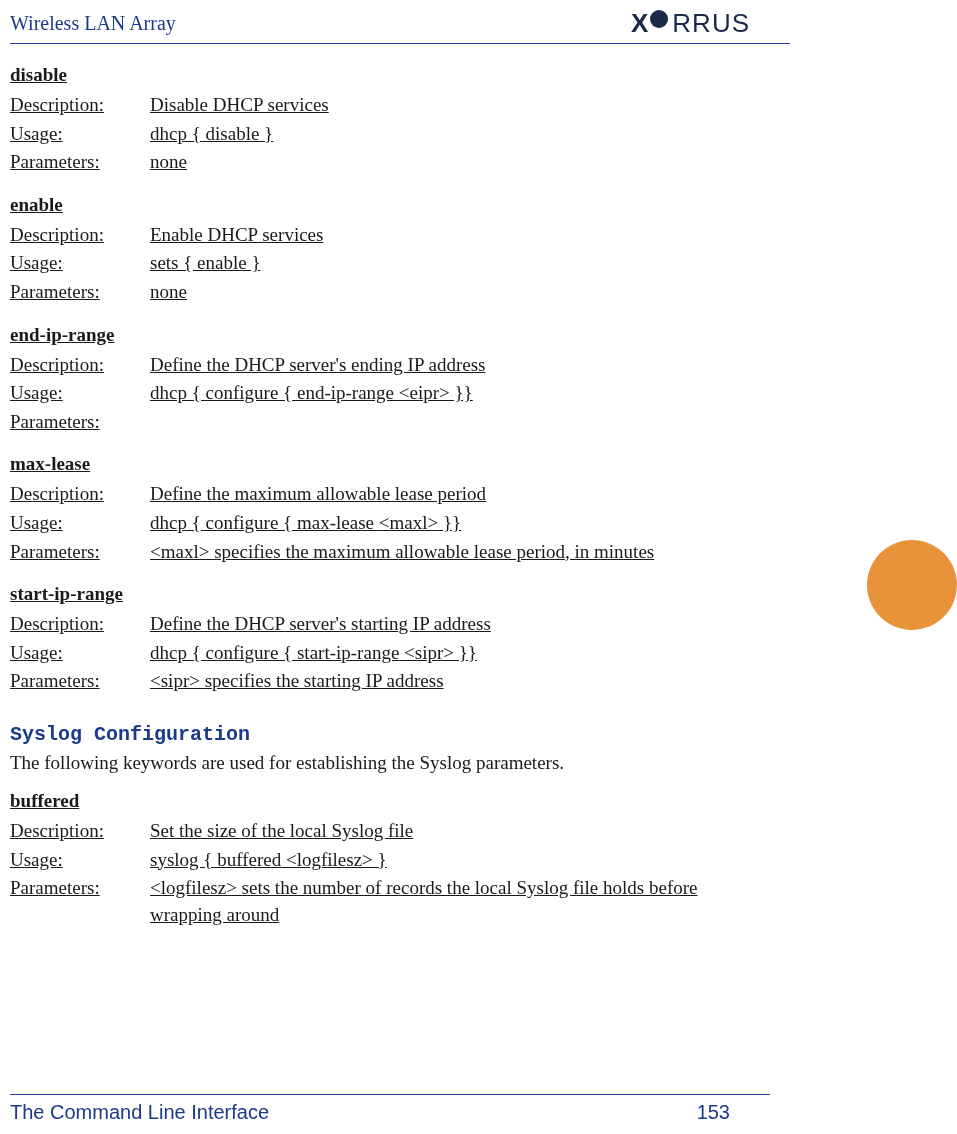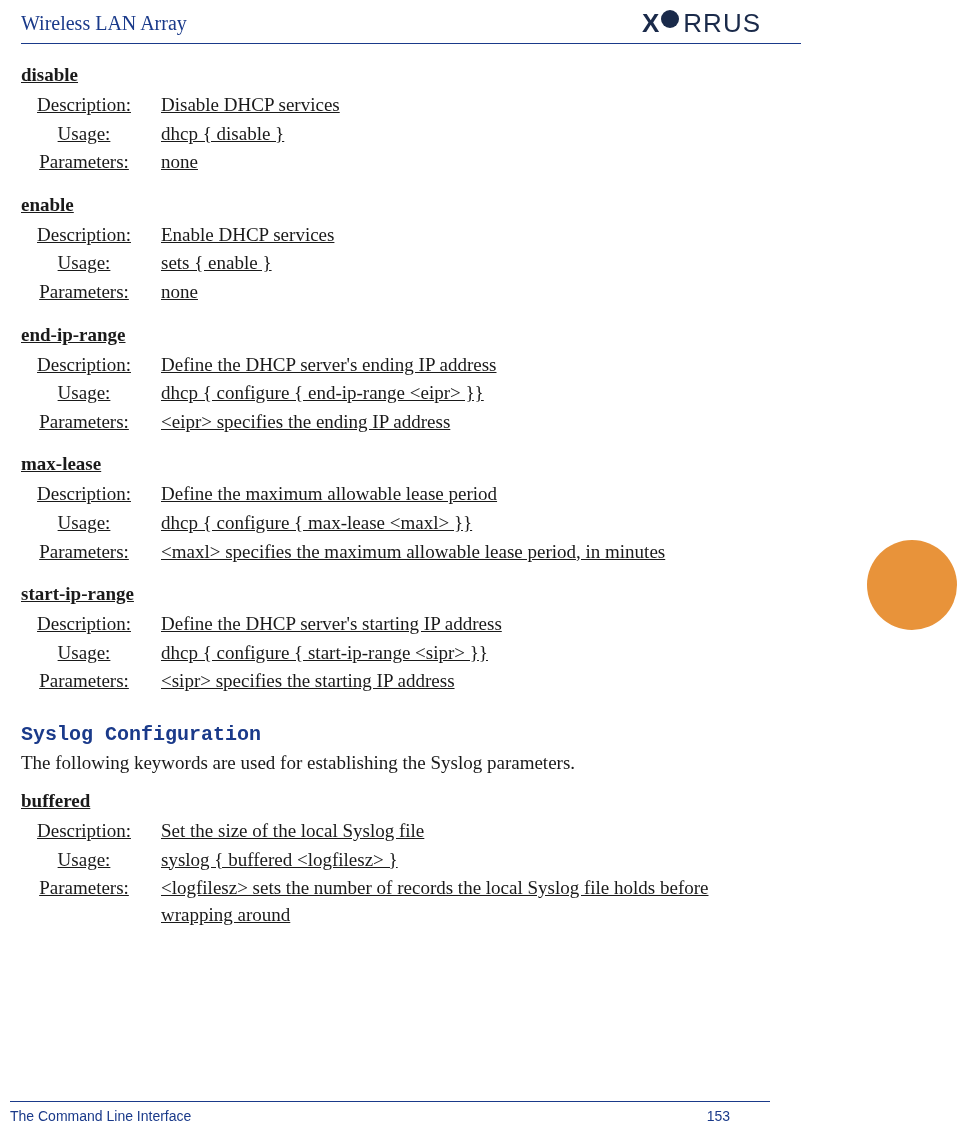--- a/index.html
+++ b/index.html
@@ -7,21 +7,21 @@
       font-family: "Palatino Linotype", "Book Antiqua", Palatino, Georgia, serif;
       width: 957px;
       height: 1134px;
       position: relative;
       background: #fff;
       color: #1a1a1a;
     }
     .page {
       padding: 8px 0 0 0;
       width: 780px;
-      margin-left: 21px;
+      margin-left: 10px;
     }
     .header {
       display: flex;
       justify-content: space-between;
       align-items: center;
       padding: 0 40px 4px 0;
       border-bottom: 1px solid #1a3a8a;
       margin-bottom: 20px;
     }
     .header-title {
@@ -57,21 +57,21 @@
     }
     .row {
       display: flex;
       font-size: 19px;
       line-height: 1.4;
       margin-bottom: 2px;
     }
     .lbl {
       width: 140px;
       flex-shrink: 0;
-      text-align: center;
+      text-align: left;
       padding-right: 14px;
     }
     .val {
       flex: 1;
     }
     .section-hdr {
       color: #1a3a8a;
       font-family: Liberation Mono, monospace;
       font-weight: bold;
       font-size: 20px;
@@ -86,21 +86,21 @@
       position: absolute;
       bottom: 10px;
       left: 10px;
       width: 760px;
       border-top: 1px solid #1a3a8a;
       display: flex;
       justify-content: space-between;
       padding: 6px 40px 0 0;
       font-family: Arial, Helvetica, sans-serif;
       color: #1a3a8a;
-      font-size: 14px;
+      font-size: 20px;
     }
     .tab-marker {
       position: absolute;
       right: 0;
       top: 540px;
       width: 90px;
       height: 90px;
       background: #e8933a;
       border-radius: 50%;
     }
@@ -157,21 +157,20 @@
       <div class="row">
         <div class="lbl">Description:</div>
         <div class="val">Define the DHCP server's ending IP address</div>
       </div>
       <div class="row">
         <div class="lbl">Usage:</div>
         <div class="val">dhcp { configure { end-ip-range &lt;eipr&gt; }}</div>
       </div>
       <div class="row">
         <div class="lbl">Parameters:</div>
-        <div class="val">&lt;eipr&gt; specifies the ending IP address</div>
       </div>
     </div>
 
     <div class="cmd-block">
       <div class="cmd-name">max-lease</div>
       <div class="row">
         <div class="lbl">Description:</div>
         <div class="val">Define the maximum allowable lease period</div>
       </div>
       <div class="row">

